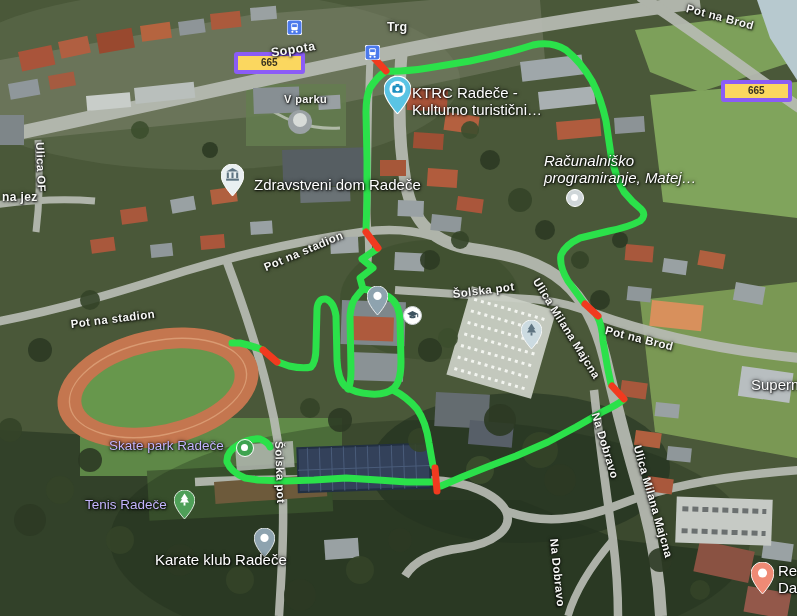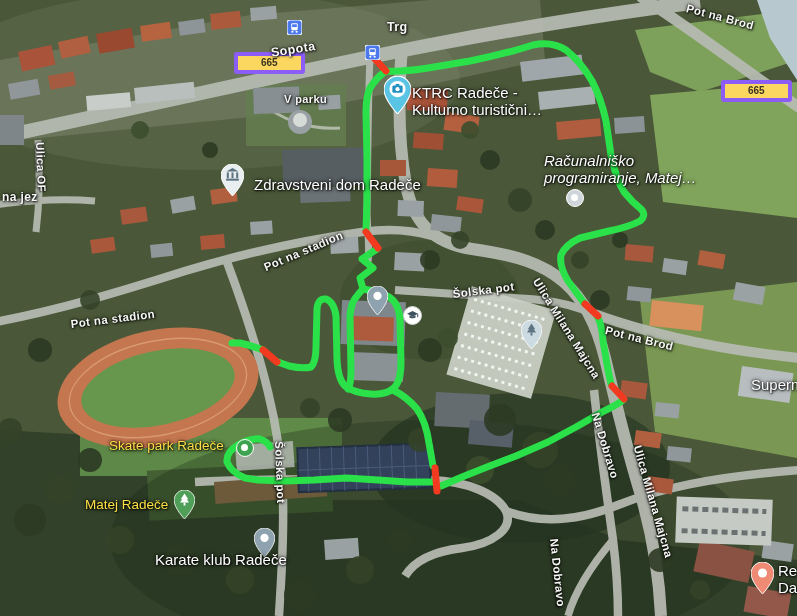--- a/index.html
+++ b/index.html
@@ -4,21 +4,21 @@
 <style>
   html,body{margin:0;padding:0;background:#222;}
   #map{position:relative;width:797px;height:616px;overflow:hidden;background:#49573a;
        font-family:"Liberation Sans",sans-serif;}
   #map svg.base{position:absolute;left:0;top:0;}
   .lbl{position:absolute;white-space:nowrap;transform-origin:0 0;line-height:1.15;}
   .rl{font-size:11.5px;font-weight:700;color:#f6f7f4;letter-spacing:.4px;
       text-shadow:0 0 2px rgba(0,0,0,.95),0 0 4px rgba(0,0,0,.75),1px 1px 2px rgba(0,0,0,.7);}
   .pl{font-size:15px;font-weight:400;color:#ffffff;
       text-shadow:0 0 2px rgba(0,0,0,.95),0 0 4px rgba(0,0,0,.8),1px 1px 2px rgba(0,0,0,.7);}
-  .gl{font-size:13.5px;font-weight:400;color:#fde047;
+  .gl{font-size:13.5px;font-weight:400;color:#c4b5fd;
       text-shadow:0 0 2px rgba(0,0,0,.95),0 0 4px rgba(0,0,0,.8),1px 1px 2px rgba(0,0,0,.7);}
   .pin{position:absolute;}
   .dotpin{position:absolute;border-radius:50%;}
   .shield{position:absolute;background:#fbd75f;border:4px solid #8b5cf6;border-radius:3px;
           color:#3a3420;font-size:10px;font-weight:700;padding:1px 23px;line-height:12px;}
   .bus{position:absolute;}
   .rt{fill:none;stroke:#2be14a;stroke-width:7;stroke-linecap:round;stroke-linejoin:round;}
   .ra{fill:none;stroke:#f13a1f;stroke-width:7;stroke-linecap:round;stroke-linejoin:round;}
 </style>
 </head>
@@ -339,20 +339,20 @@
 <div class="lbl pl" style="left:412px;top:84px;">
   <div>KTRC Radeče -</div>
   <div>Kulturno turistični…</div>
 </div>
 <div class="lbl pl" style="left:544px;top:152px;font-style:italic;">
   <div>Računalniško</div>
   <div>programiranje, Matej…</div>
 </div>
 <div class="lbl pl" style="left:243px;top:176px;margin-left:11px;">Zdravstveni dom Radeče</div>
 <div class="lbl gl" style="left:109px;top:438px;">Skate park Radeče</div>
-<div class="lbl gl" style="left:85px;top:497px;">Matej Radeče</div>
+<div class="lbl gl" style="left:85px;top:497px;">Tenis Radeče</div>
 <div class="lbl pl" style="left:155px;top:551px;text-align:right;">Karate klub Radeče</div>
 <div class="lbl pl" style="left:778px;top:562px;">
   <div>Res</div>
   <div>Da</div>
 </div>
 
 </div>
 
 </body></html>

